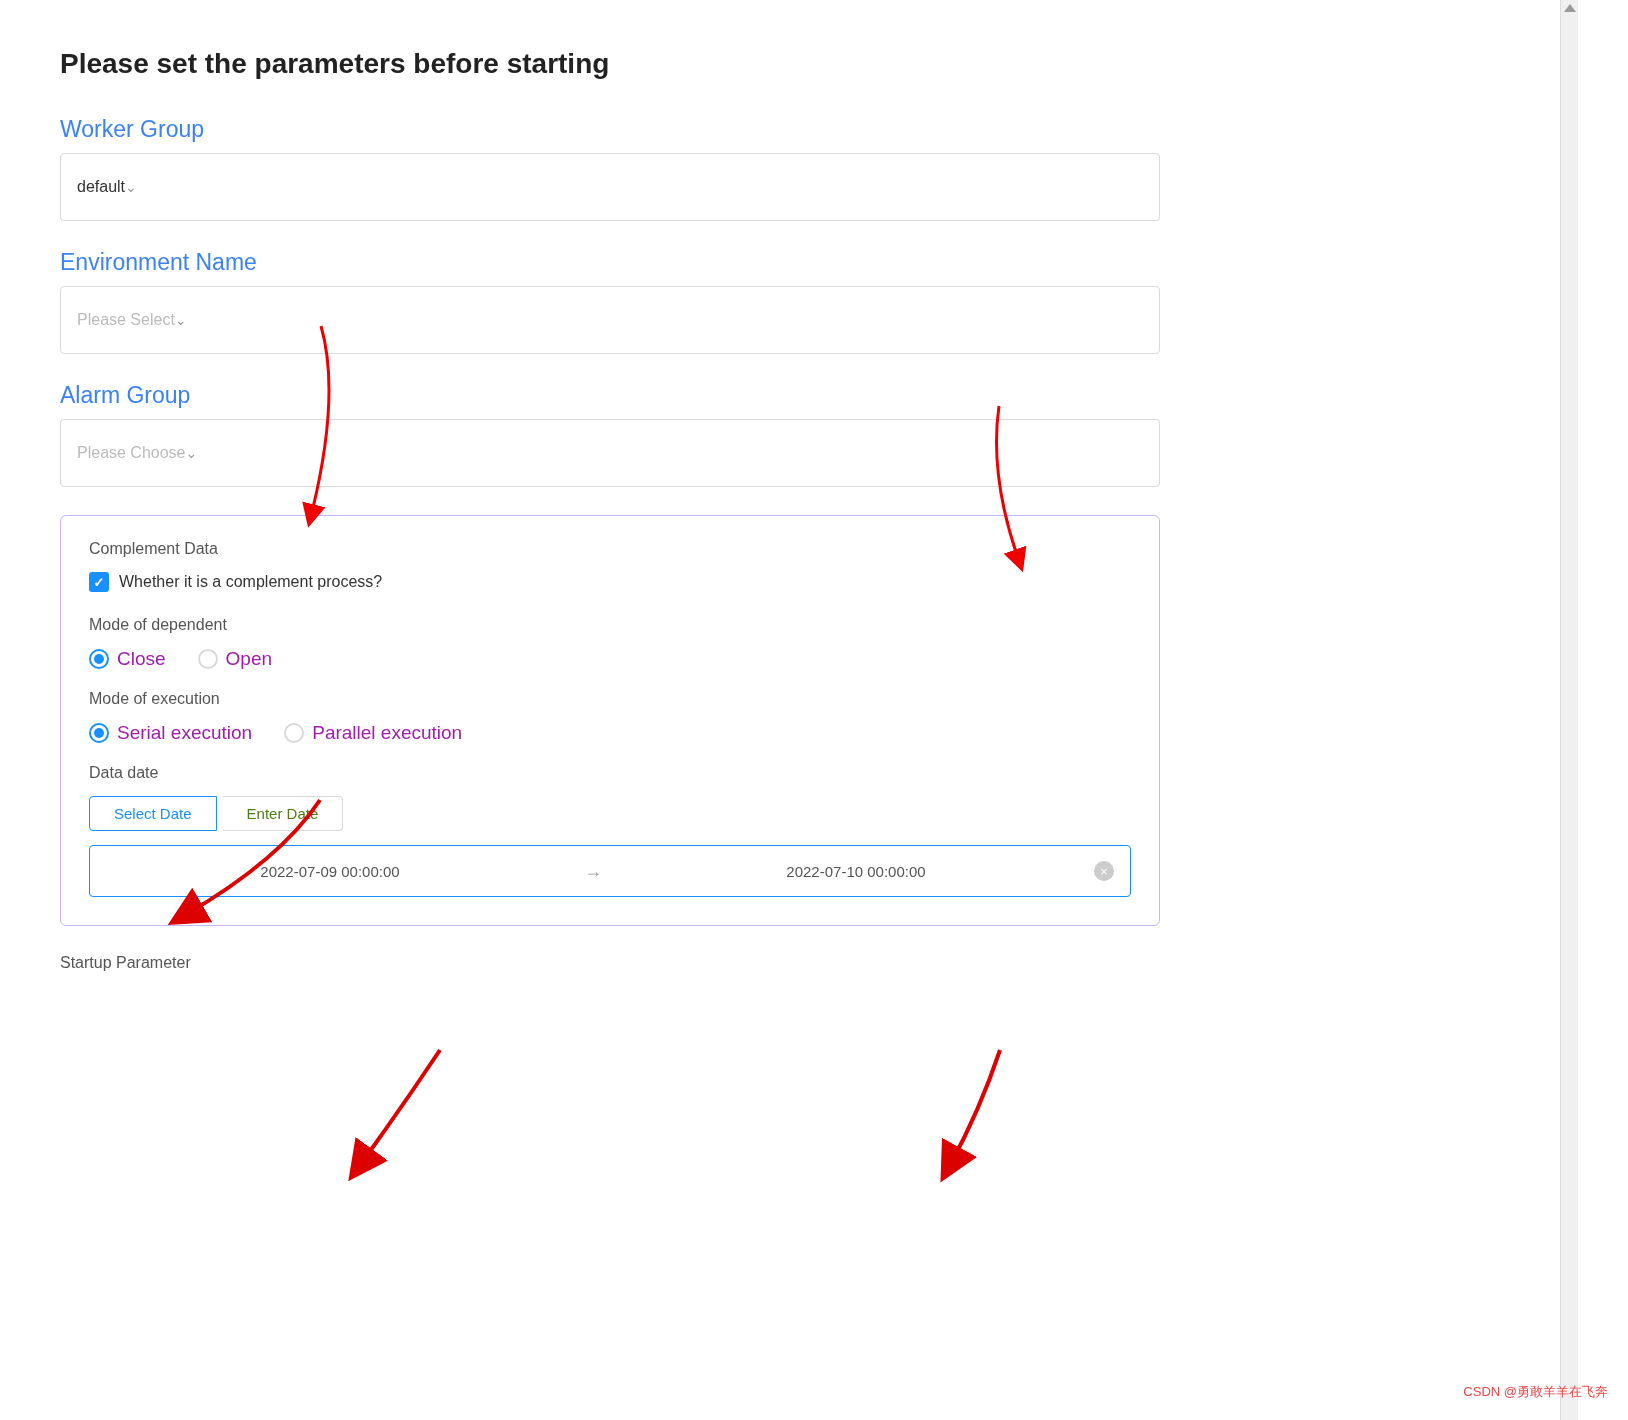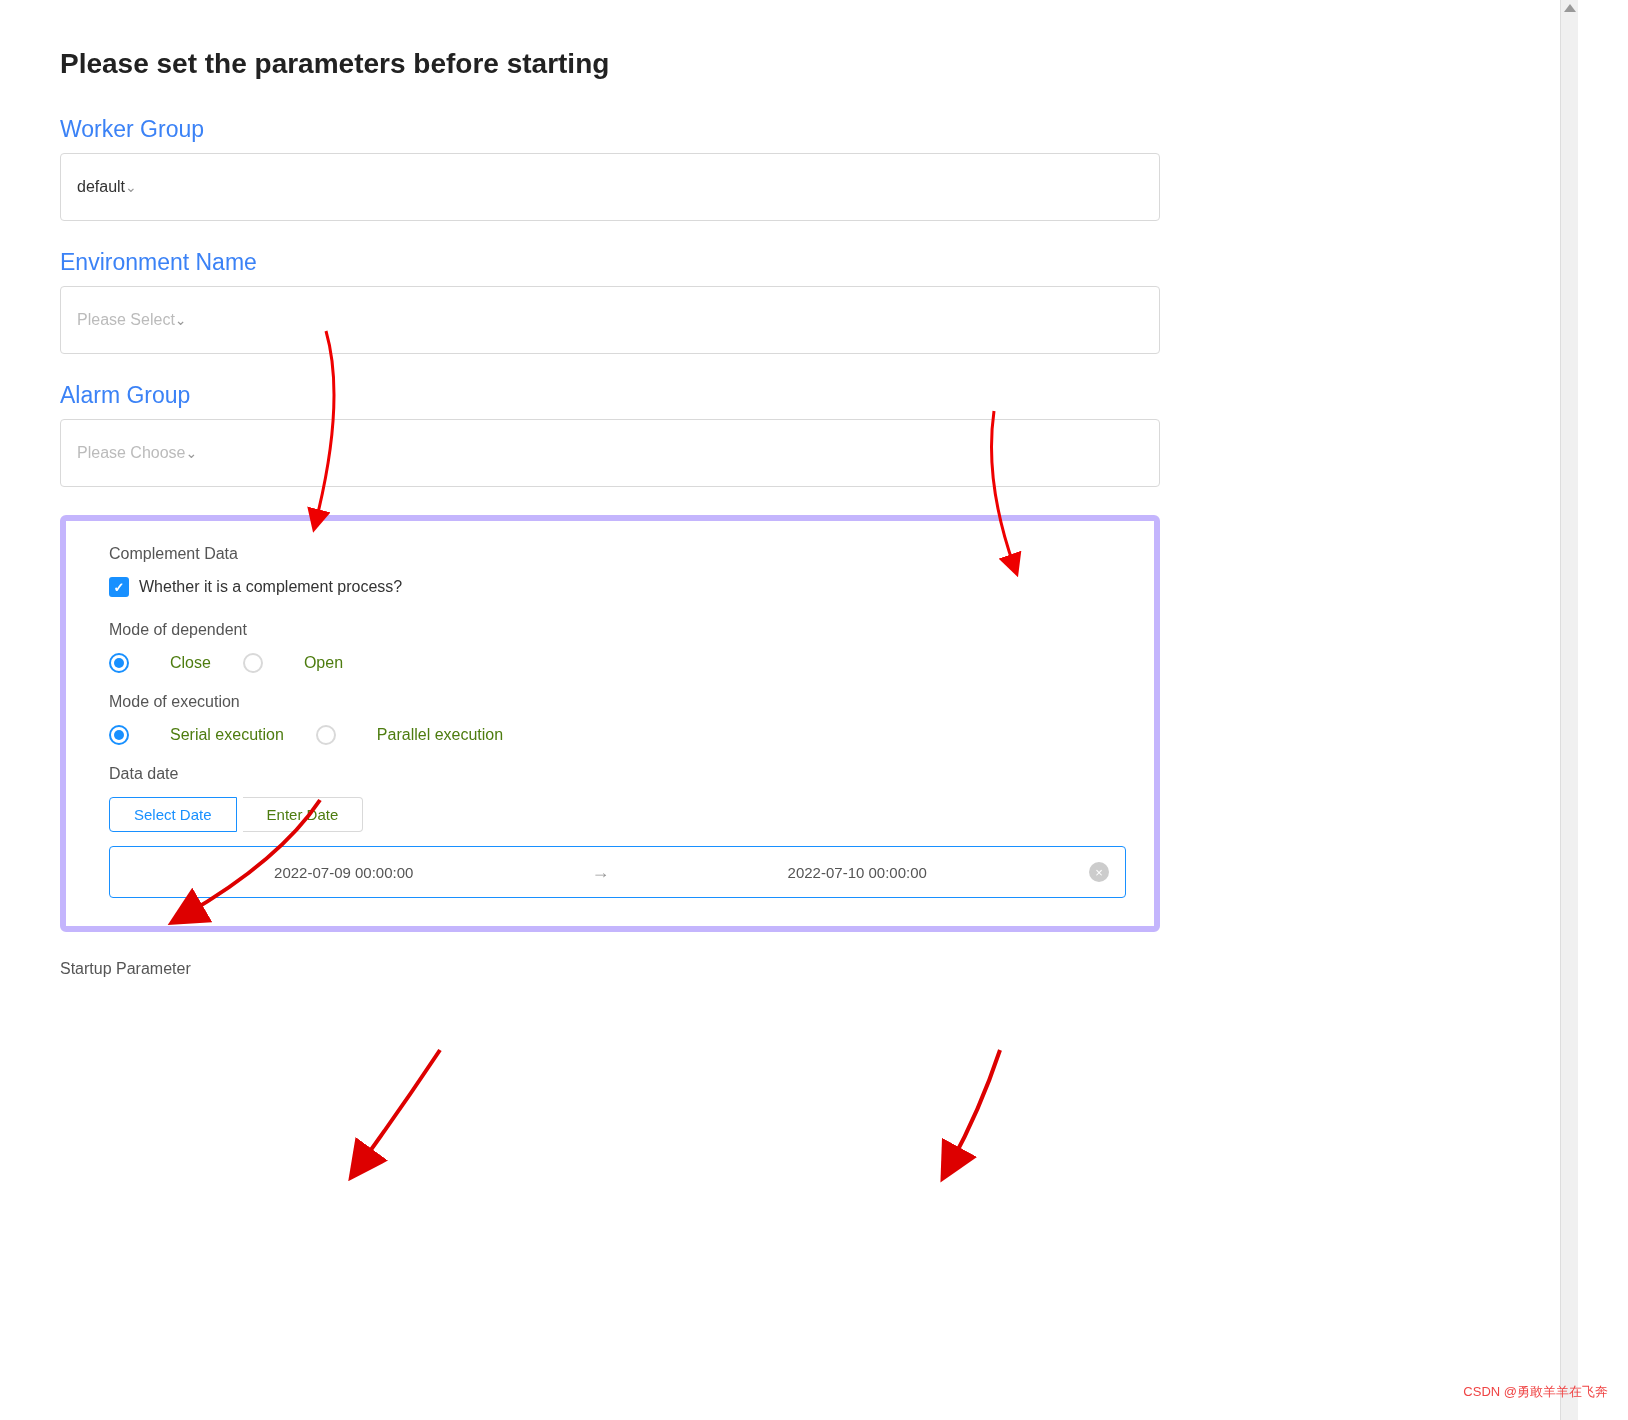--- a/index.html
+++ b/index.html
@@ -81,23 +81,23 @@
     .form-select .placeholder {
       color: #bbb;
     }
 
     .form-select .chevron {
       color: #999;
       font-size: 14px;
     }
 
     .complement-section {
-      border: 6px solid #c4b5fd;
+      border: 1px solid #c4b5fd;
       border-radius: 6px;
-      padding: 24px 28px 28px 43px;
+      padding: 24px 28px 28px 28px;
       margin-bottom: 28px;
       max-width: 1100px;
     }
 
     .section-label {
       font-size: 16px;
       color: #555;
       margin-bottom: 14px;
     }
 
@@ -165,23 +165,22 @@
 
     .radio-circle.selected::after {
       content: '';
       width: 10px;
       height: 10px;
       border-radius: 50%;
       background: #1890ff;
     }
 
     .radio-text {
-      font-size: 16px;
-      color: #4d7c0f;
-      margin-left: 33px;
+      font-size: 19px;
+      color: #a21caf;
     }
 
     .mode-group {
       margin-bottom: 20px;
     }
 
     .date-section {
       margin-top: 16px;
     }
 

